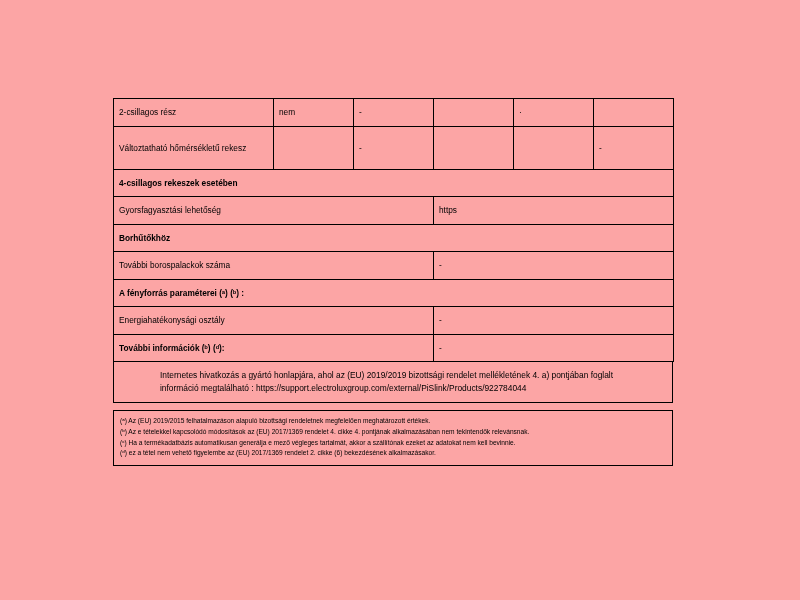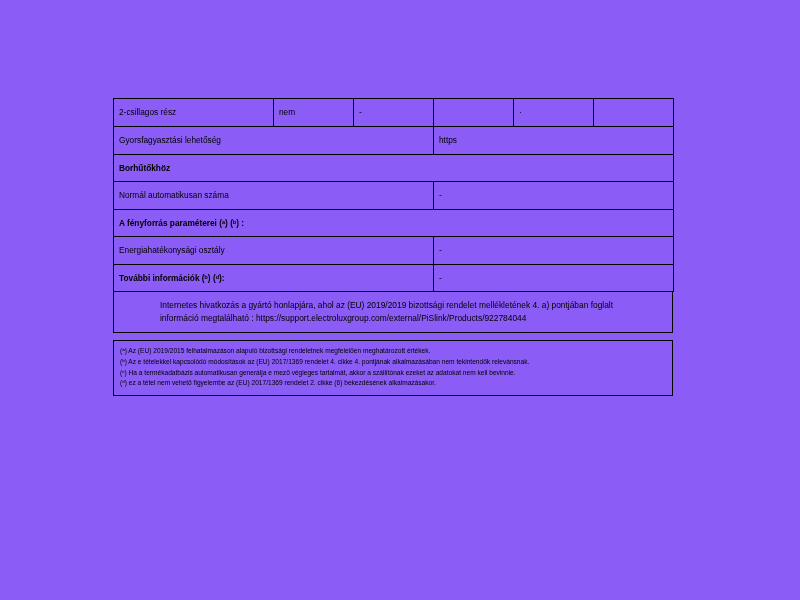--- a/index.html
+++ b/index.html
@@ -11,21 +11,21 @@
     height: 600px;
     background: #ffffff;
     font-family: "Liberation Sans", sans-serif;
     color: #000000;
     overflow: hidden;
   }
   .page {
     position: relative;
     width: 800px;
     height: 600px;
-    background: #8b5cf6;
+    background: #fca5a5;
   }
   .sheet {
     position: absolute;
     left: 113px;
     top: 98px;
     width: 560px;
   }
   table.doc {
     border-collapse: collapse;
     width: 560px;
@@ -96,31 +96,42 @@
       </colgroup>
       <tbody>
         <tr class="row-std">
           <td class="label">2-csillagos rész</td>
           <td class="center">nem</td>
           <td class="center">-</td>
           <td class="center"></td>
           <td class="center">·</td>
           <td class="center"></td>
         </tr>
+        <tr class="row-tall">
+          <td class="label">Változtatható hőmérsékletű rekesz</td>
+          <td class="center"></td>
+          <td class="center">-</td>
+          <td class="center"></td>
+          <td class="center"></td>
+          <td class="center">-</td>
+        </tr>
 
+        <tr class="section-row">
+          <td class="bold" colspan="6">4-csillagos rekeszek esetében</td>
+        </tr>
         <tr class="row-std">
           <td class="label" colspan="3">Gyorsfagyasztási lehetőség</td>
           <td class="label" colspan="3">https</td>
         </tr>
 
         <tr class="section-row">
           <td class="bold" colspan="6">Borhűtőkhöz</td>
         </tr>
         <tr class="row-std">
-          <td class="label" colspan="3">Normál automatikusan száma</td>
+          <td class="label" colspan="3">További borospalackok száma</td>
           <td class="label" colspan="3">-</td>
         </tr>
 
         <tr class="section-row">
           <td class="bold" colspan="6">A fényforrás paraméterei (ᵃ) (ᵇ) :</td>
         </tr>
         <tr class="row-std">
           <td class="label" colspan="3">Energiahatékonysági osztály</td>
           <td class="label" colspan="3">-</td>
         </tr>

